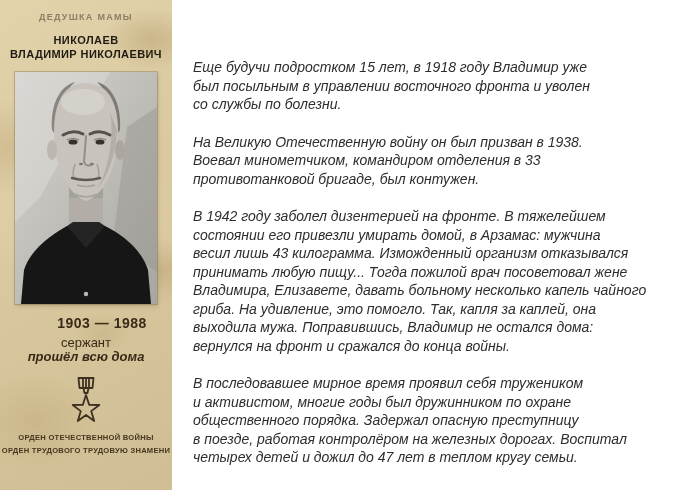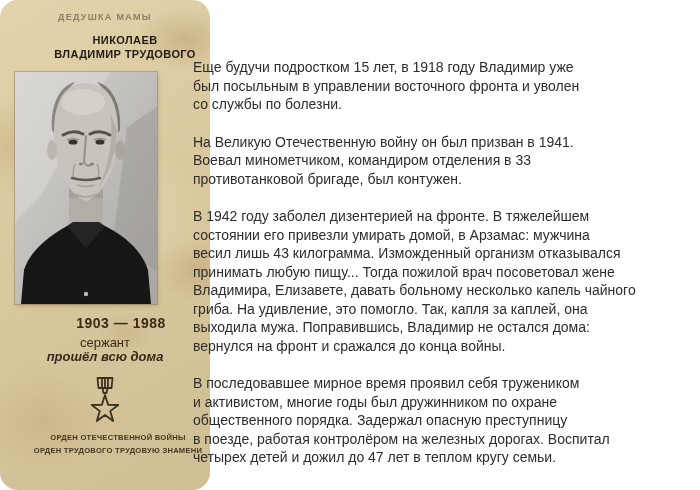--- a/index.html
+++ b/index.html
@@ -3,40 +3,39 @@
 <meta charset="utf-8">
 <style>
   html,body{margin:0;padding:0;}
   body{
     width:700px;height:490px;position:relative;overflow:hidden;
     background:#ffffff;
     font-family:"Liberation Sans", sans-serif;
   }
   
   .card{
-    position:absolute;left:0;top:0;width:210px;height:490px;
+    position:absolute;left:0;top:0;width:172px;height:490px;
     background-color:#d8c79f;
     background-image:
       radial-gradient(ellipse 70px 45px at 88% 8%,  rgba(150,118,66,.28), transparent 70%),
       radial-gradient(ellipse 55px 70px at 4% 30%,  rgba(160,128,76,.20), transparent 70%),
       radial-gradient(ellipse 60px 45px at 94% 55%, rgba(150,118,66,.22), transparent 70%),
       radial-gradient(ellipse 90px 70px at 20% 86%, rgba(160,128,76,.18), transparent 70%),
       radial-gradient(ellipse 40px 30px at 60% 68%, rgba(150,120,70,.15), transparent 70%),
       radial-gradient(ellipse 140px 110px at 50% 45%, rgba(238,226,190,.55), transparent 75%),
       linear-gradient(150deg, #e2d3ab 0%, #d8c69c 55%, #cfbd93 100%);
-    border-radius: 18px;
   }
   .relation{
     position:absolute;top:12px;left:0;width:100%;text-align:center;
     font-size:9px;font-weight:bold;letter-spacing:1.3px;color:#8c7d67;
   }
   .name{
     position:absolute;top:33px;left:0;width:100%;text-align:center;
     font-size:11px;font-weight:bold;line-height:14px;
-    color:#201b13;letter-spacing:.4px;padding-left:20px;
+    color:#201b13;letter-spacing:.4px;
   }
   .photo{
     position:absolute;left:15px;top:72px;width:142px;height:232px;
     box-shadow:0 0 0 1px rgba(110,90,55,.30), 1px 2px 4px rgba(90,70,40,.25);
     background:#c4c2bd;
   }
   .photo svg{display:block;width:100%;height:100%;}
   .years{
     position:absolute;top:315px;left:0;width:100%;text-align:center;
     font-size:14px;font-weight:bold;color:#3a2a18;letter-spacing:.5px;margin-left:16px;
@@ -49,41 +48,41 @@
     position:absolute;top:349px;left:0;width:100%;text-align:center;
     font-size:13px;font-weight:bold;font-style:italic;color:#3a2a18;
   }
   .medal{
     position:absolute;top:376px;left:50%;transform:translateX(-50%);
     width:40px;height:52px;
   }
   .awards{
     position:absolute;top:431px;left:0;width:100%;text-align:center;
     font-size:7.6px;font-weight:bold;line-height:13px;
-    letter-spacing:.25px;color:#473620;padding-left:13px;
+    letter-spacing:.25px;color:#473620;
   }
   
   .bio{
     position:absolute;left:193px;top:58px;width:492px;
-    color:#2e2d2b;font-size:14px;line-height:18.5px;
+    color:#2e2d2b;font-size:14px;line-height:18.5px;font-style:italic;
   }
   .bio p{
     margin:0 0 19px 0;white-space:pre-line;
   }
 </style>
 </head>
 <body>
 
 <div class="card">
 
   <div class="relation">ДЕДУШКА МАМЫ</div>
 
   <div class="name">
     <div>НИКОЛАЕВ</div>
-    <div>ВЛАДИМИР ТРУДОВОГО</div>
+    <div>ВЛАДИМИР НИКОЛАЕВИЧ</div>
   </div>
 
   <div class="photo">
     <svg viewBox="0 0 142 232" preserveAspectRatio="none">
       <defs>
         <linearGradient id="bgGrad" x1="0" y1="0" x2="1" y2="1">
           <stop offset="0" stop-color="#d6d4d0"></stop>
           <stop offset="0.55" stop-color="#bdbbb6"></stop>
           <stop offset="1" stop-color="#a8a6a1"></stop>
         </linearGradient>
@@ -152,21 +151,21 @@
     <div>ОРДЕН ОТЕЧЕСТВЕННОЙ ВОЙНЫ</div>
     <div>ОРДЕН ТРУДОВОГО ТРУДОВУЮ ЗНАМЕНИ</div>
   </div>
 
 </div>
 
 <div class="bio">
   <p>Еще будучи подростком 15 лет, в 1918 году Владимир уже
 был посыльным в управлении восточного фронта и уволен
 со службы по болезни.</p>
-  <p>На Великую Отечественную войну он был призван в 1941.
+  <p>На Великую Отечественную войну он был призван в 1938.
 Воевал минометчиком, командиром отделения в 33
 противотанковой бригаде, был контужен.</p>
   <p>В 1942 году заболел дизентерией на фронте. В тяжелейшем
 состоянии его привезли умирать домой, в Арзамас: мужчина
 весил лишь 43 килограмма. Изможденный организм отказывался
 принимать любую пищу... Тогда пожилой врач посоветовал жене
 Владимира, Елизавете, давать больному несколько капель чайного
 гриба. На удивление, это помогло. Так, капля за каплей, она
 выходила мужа. Поправившись, Владимир не остался дома:
 вернулся на фронт и сражался до конца войны.</p>

